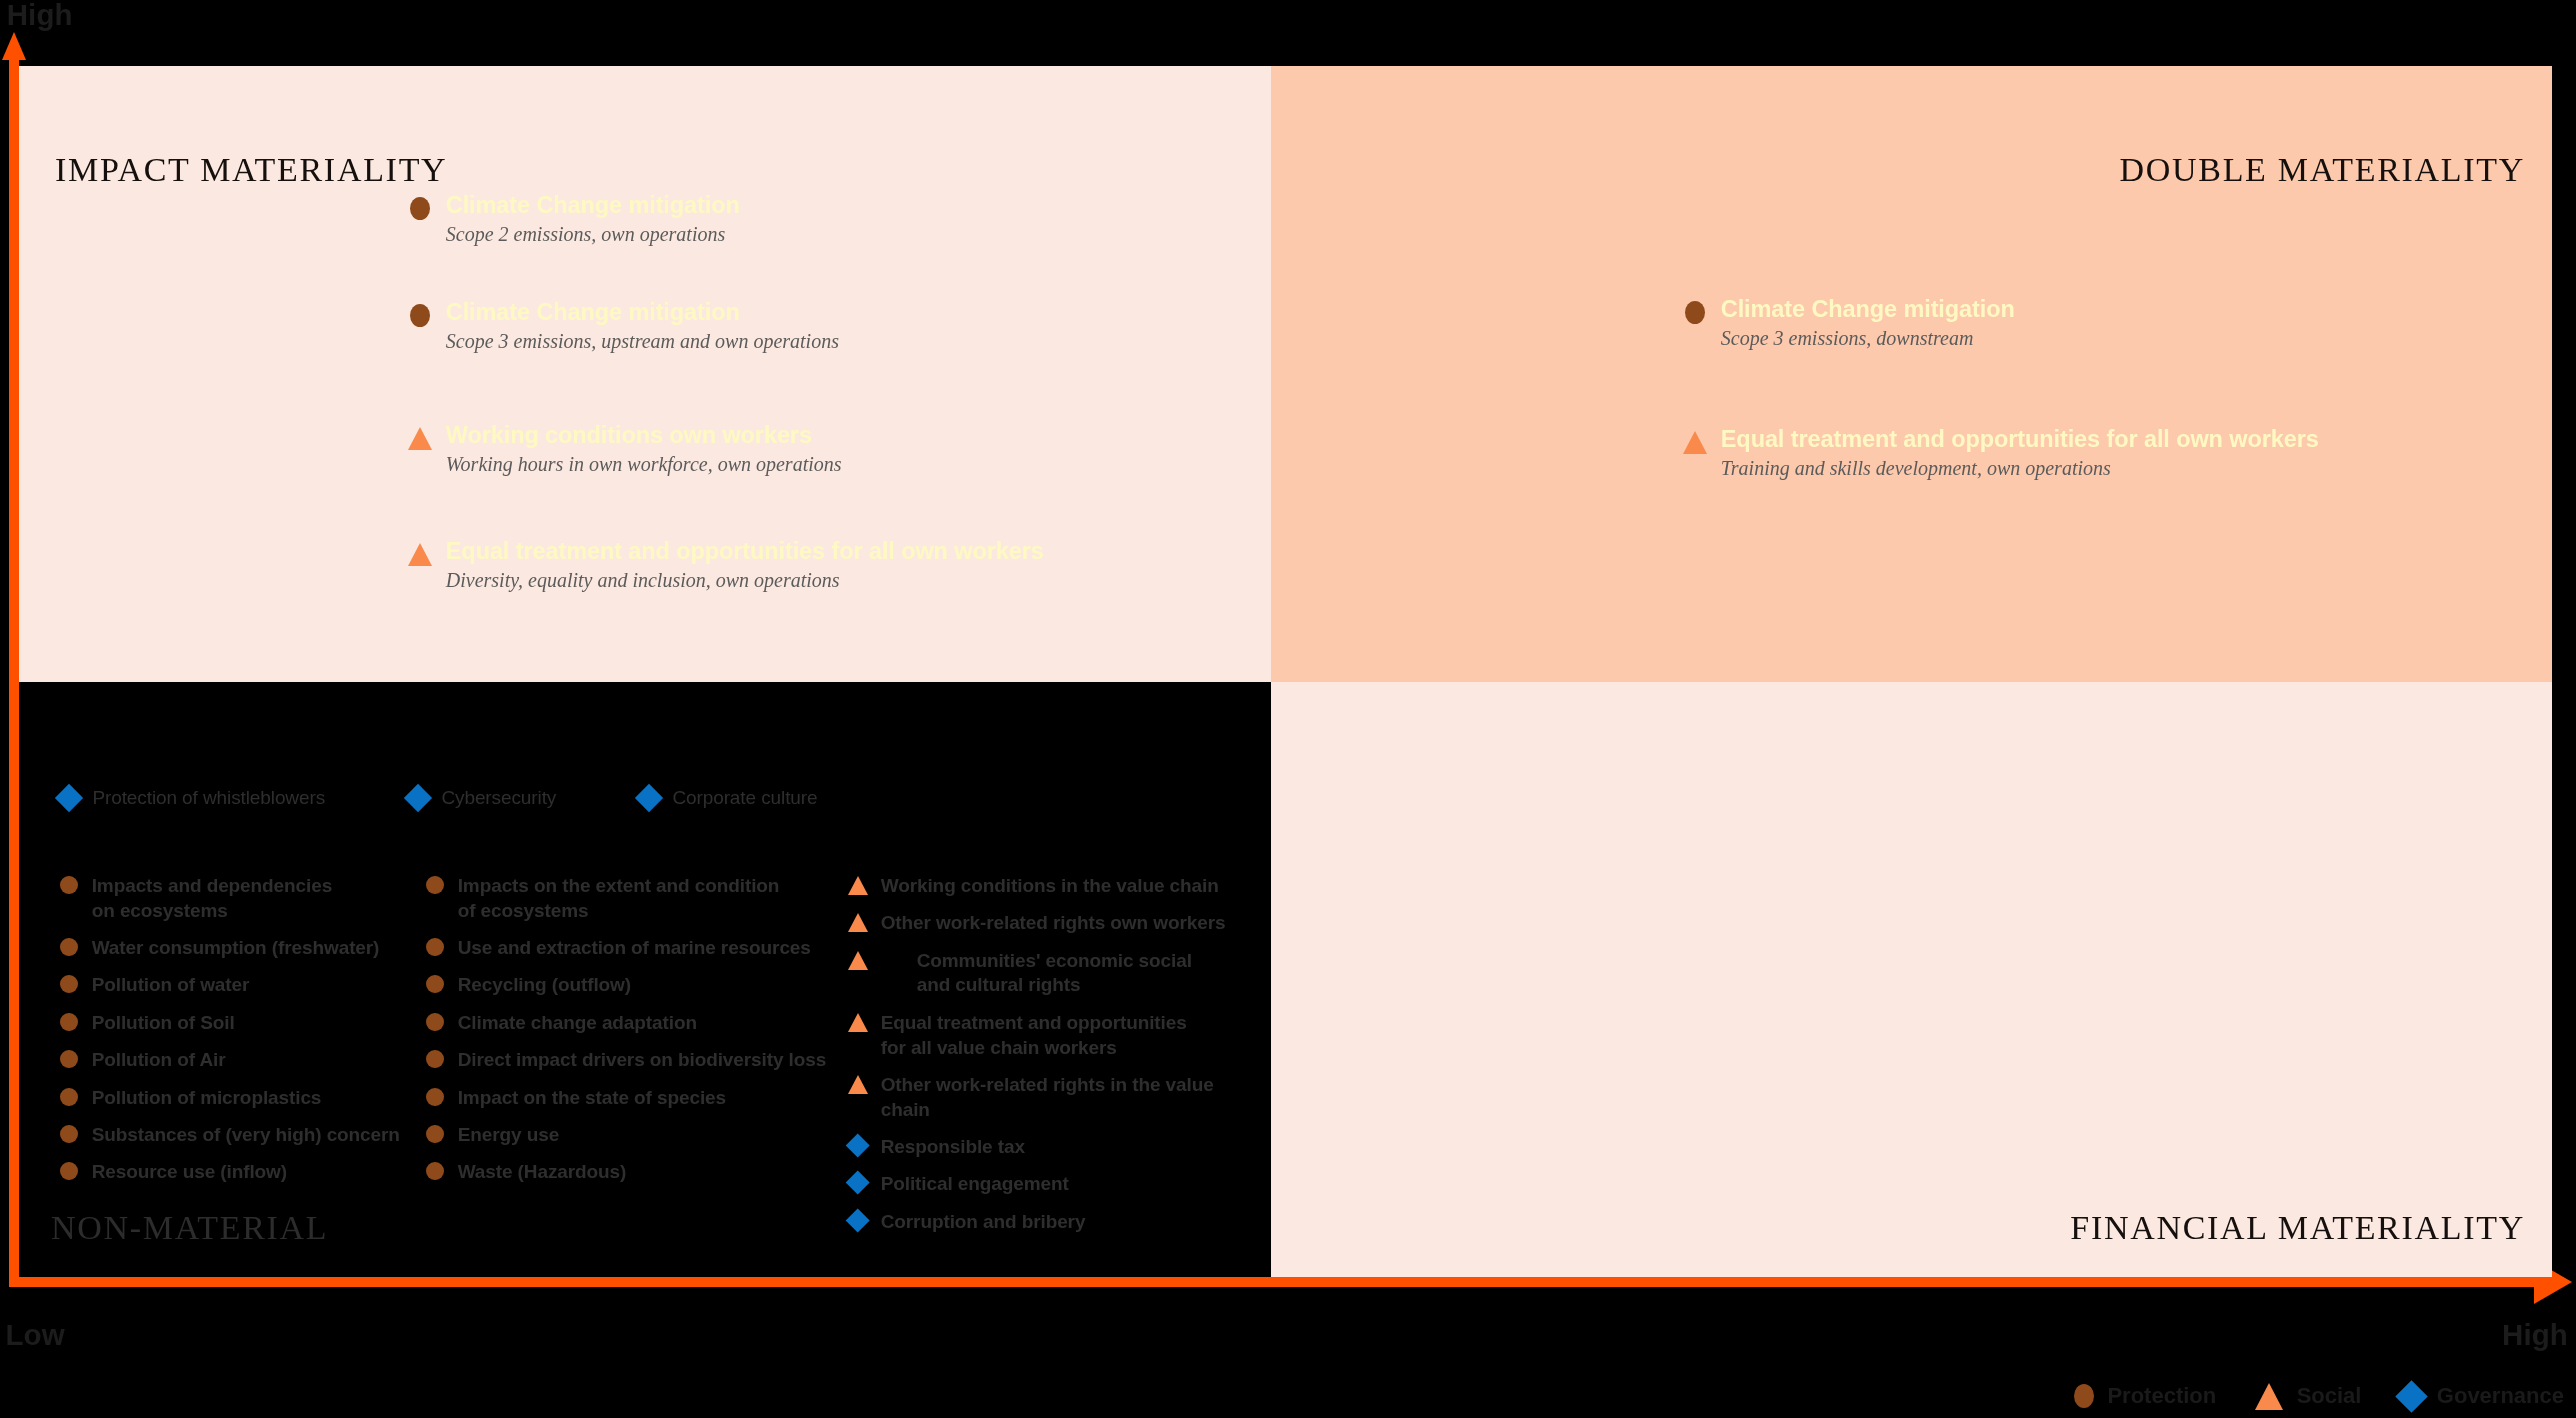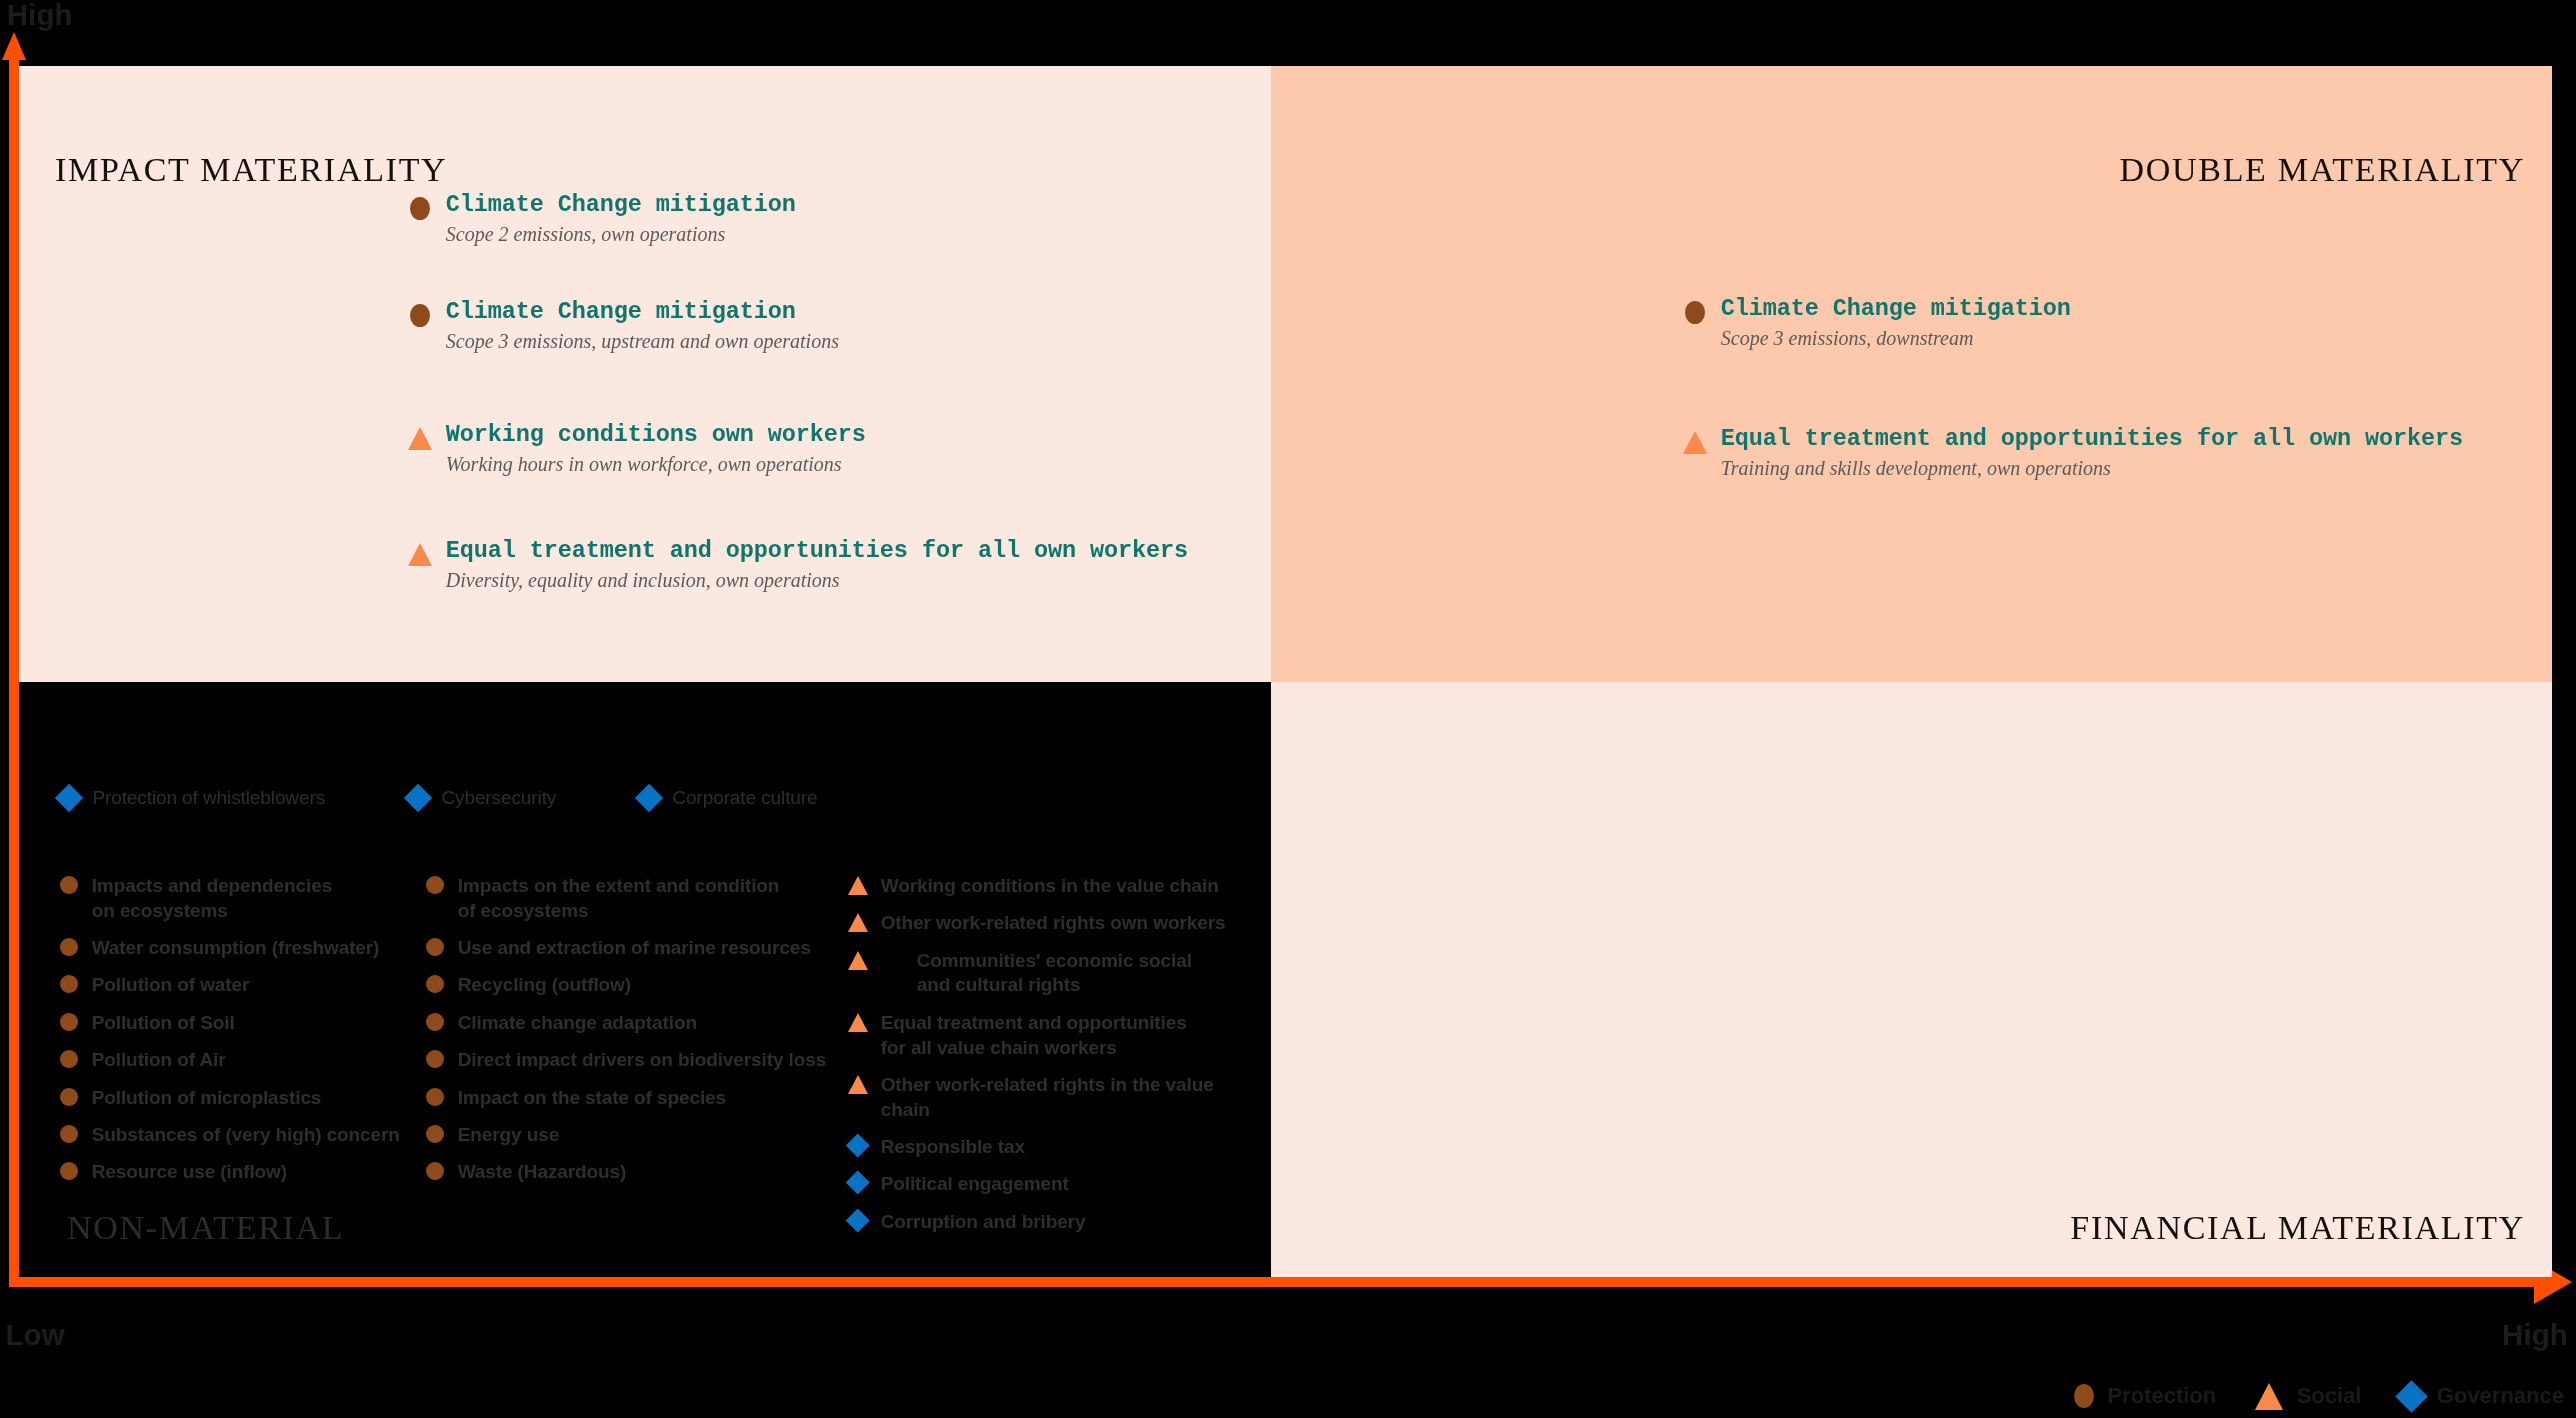--- a/index.html
+++ b/index.html
@@ -50,41 +50,41 @@
   .q-bl { left:0;      top:616px;width:1252px; height:595px;  background:#000000; }
   .q-br { left:1252px; top:616px;width:1281px; height:595px;  background:#FBE8E0; }
 
   .quad-title {
     position:absolute; font-family:"Liberation Serif", serif;
     font-size:34px; letter-spacing:1.7px; color:#15100d; font-weight:400;
     white-space:nowrap;
   }
   .qt-impact    { left:36px;  top:85px; }
   .qt-double    { right:27px; top:85px; }
-  .qt-nonmat    { left:48px;  bottom:31px; color:#2c2c2c;text-align:center; }
+  .qt-nonmat    { left:32px;  bottom:31px; color:#2c2c2c;text-align:center; }
   .qt-financial { right:27px; bottom:31px; }
 
   
   .mk { display:inline-block; flex:0 0 auto; }
   .mk-circle { width:20px; height:23px; border-radius:50%; background:#8E4A1A; }
   .mk-tri {
     width:0; height:0;
     border-left:12.7px solid transparent;
     border-right:12.7px solid transparent;
     border-bottom:23.5px solid #F98A4B;
   }
   .mk-dia { width:20px; height:20px; background:#0A72C4; transform:rotate(45deg); }
 
   
   .entry { position:absolute; display:flex; align-items:flex-start; gap:14.8px; }
   .entry .mk-wrap { width:23px; display:flex; justify-content:center; padding-top:5.4px; }
   .entry .etext { display:flex; flex-direction:column; }
   .entry .title {
-    font-size:23.5px; font-weight:700; color:#0f766e; line-height:1.12;
-    letter-spacing:-0.1px; white-space:nowrap;font-family:Liberation Mono, monospace;
+    font-size:23.5px; font-weight:700; color:#fef9c3; line-height:1.12;
+    letter-spacing:-0.1px; white-space:nowrap;
   }
   .entry .sub {
     font-family:"Liberation Serif", serif; font-style:italic;
     font-size:20px; color:#5b5b5b; line-height:1.2; margin-top:4px;
     white-space:nowrap;
   }
 
   
   .nm-gov-row { position:absolute; left:40px; top:721px; display:flex; gap:0; }
   .nm-gov-item { display:flex; align-items:center; gap:13.4px; }

